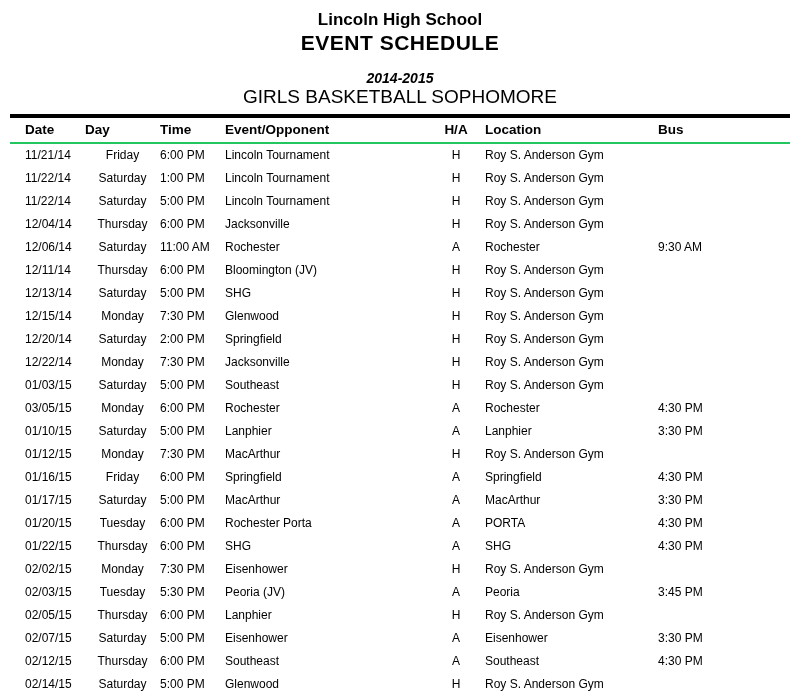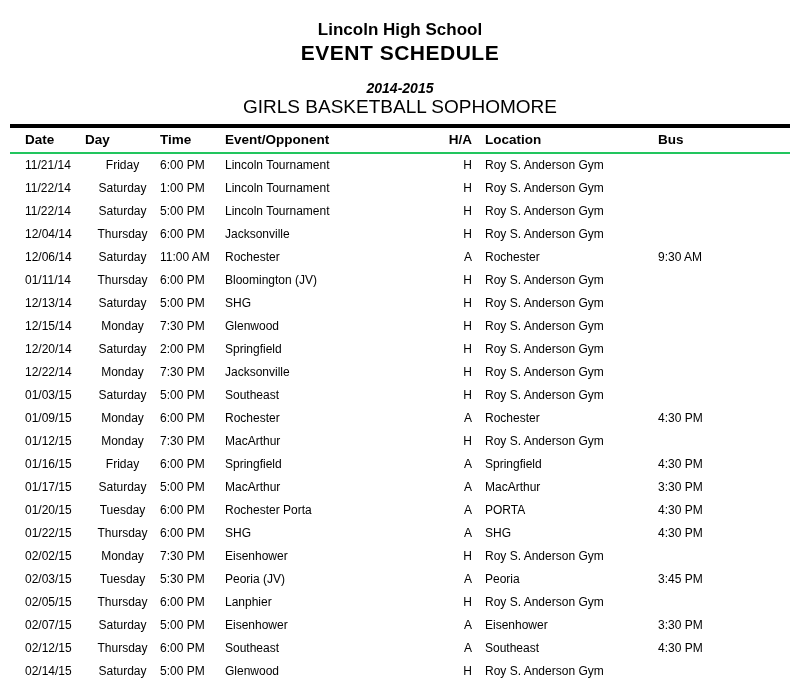--- a/index.html
+++ b/index.html
@@ -9,21 +9,21 @@
     background: #ffffff;
     color: #000000;
     font-family: "Liberation Sans", sans-serif;
   }
   .page {
     width: 800px;
     height: 698px;
     background: #ffffff;
     overflow: hidden;
   }
-  .doc-header { text-align: center; padding-top: 19px; }
+  .doc-header { text-align: center; padding-top: 9px; }
   .school-name {
     font-size: 17px;
     font-weight: 700;
     line-height: 1.25;
   }
   .event-title {
     font-size: 21px;
     font-weight: 700;
     line-height: 1.25;
     letter-spacing: 0.5px;
@@ -64,21 +64,21 @@
     vertical-align: middle;
     white-space: nowrap;
     overflow: hidden;
   }
   
   .col-date     { padding-left: 15px; text-align: left; }
   td.col-day    { text-align: center; }
   th.col-day    { text-align: left; padding-left: 0; }
   .col-time     { text-align: left; }
   .col-event    { padding-left: 13px; text-align: left; margin-top: 20px; }
-  .col-ha       { text-align: right; }
+  .col-ha       { text-align: center; }
   .col-location { padding-left: 13px; text-align: left; }
   .col-bus      { padding-left: 10px; text-align: left; }
 </style>
 </head>
 <body>
 
 <div class="page">
 
   <div class="doc-header">
     <div class="school-name">Lincoln High School</div>
@@ -148,21 +148,21 @@
         <tr>
           <td class="col-date">12/06/14</td>
           <td class="col-day">Saturday</td>
           <td class="col-time">11:00 AM</td>
           <td class="col-event">Rochester</td>
           <td class="col-ha">A</td>
           <td class="col-location">Rochester</td>
           <td class="col-bus">9:30 AM</td>
         </tr>
         <tr>
-          <td class="col-date">01/11/14</td>
+          <td class="col-date">12/11/14</td>
           <td class="col-day">Thursday</td>
           <td class="col-time">6:00 PM</td>
           <td class="col-event">Bloomington (JV)</td>
           <td class="col-ha">H</td>
           <td class="col-location">Roy S. Anderson Gym</td>
           <td class="col-bus"></td>
         </tr>
         <tr>
           <td class="col-date">12/13/14</td>
           <td class="col-day">Saturday</td>
@@ -202,27 +202,36 @@
         <tr>
           <td class="col-date">01/03/15</td>
           <td class="col-day">Saturday</td>
           <td class="col-time">5:00 PM</td>
           <td class="col-event">Southeast</td>
           <td class="col-ha">H</td>
           <td class="col-location">Roy S. Anderson Gym</td>
           <td class="col-bus"></td>
         </tr>
         <tr>
-          <td class="col-date">01/09/15</td>
+          <td class="col-date">03/05/15</td>
           <td class="col-day">Monday</td>
           <td class="col-time">6:00 PM</td>
           <td class="col-event">Rochester</td>
           <td class="col-ha">A</td>
           <td class="col-location">Rochester</td>
           <td class="col-bus">4:30 PM</td>
+        </tr>
+        <tr>
+          <td class="col-date">01/10/15</td>
+          <td class="col-day">Saturday</td>
+          <td class="col-time">5:00 PM</td>
+          <td class="col-event">Lanphier</td>
+          <td class="col-ha">A</td>
+          <td class="col-location">Lanphier</td>
+          <td class="col-bus">3:30 PM</td>
         </tr>
         <tr>
           <td class="col-date">01/12/15</td>
           <td class="col-day">Monday</td>
           <td class="col-time">7:30 PM</td>
           <td class="col-event">MacArthur</td>
           <td class="col-ha">H</td>
           <td class="col-location">Roy S. Anderson Gym</td>
           <td class="col-bus"></td>
         </tr>

